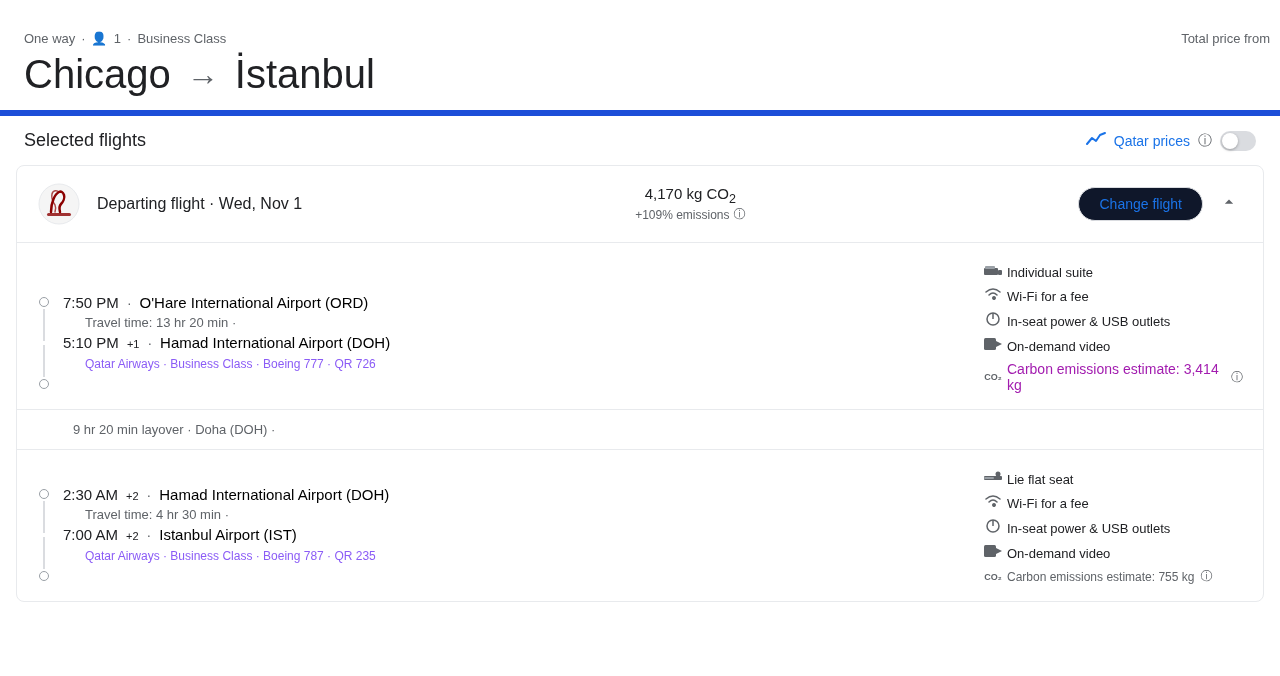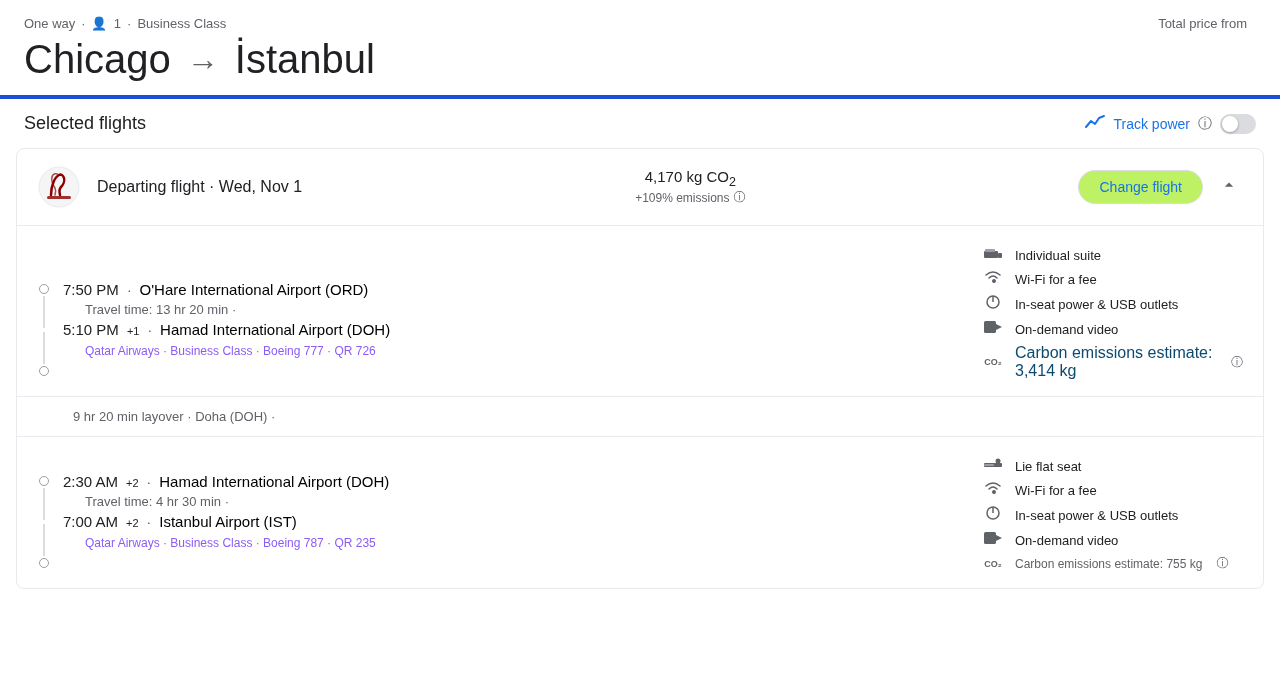--- a/index.html
+++ b/index.html
@@ -6,25 +6,26 @@
     body {
       font-family: 'Google Sans', Arial, sans-serif;
       background: #fff;
       color: #202124;
       font-size: 14px;
       width: 1280px;
       min-height: 676px;
     }
 
     .header {
-      padding: 16px 33px 12px 24px;
+      padding: 16px 10px 12px 24px;
       display: flex;
       justify-content: space-between;
       align-items: flex-start;
-      border-bottom: 4px solid #1d4ed8;
+      border-bottom: 6px solid #1d4ed8;
+      margin-top: 15px;
     }
     .header-left {}
     .header-meta {
       font-size: 13px;
       color: #5f6368;
       margin-bottom: 4px;
       display: flex;
       align-items: center;
       gap: 6px;
     }
@@ -146,21 +147,21 @@
     }
     .flight-card-header-right {
       display: flex;
       align-items: center;
       gap: 12px;
     }
     .change-flight-btn {
       padding: 8px 20px;
       border: 1px solid #dadce0;
       border-radius: 20px;
-      background: #bef264;
+      background: #0f172a;
       color: #1a73e8;
       font-size: 14px;
       font-weight: 500;
       cursor: pointer;
     }
     .collapse-btn {
       background: none;
       border: none;
       cursor: pointer;
       color: #5f6368;
@@ -261,21 +262,21 @@
     }
 
     .amenities-list {
       display: flex;
       flex-direction: column;
       gap: 6px;
     }
     .amenity-item {
       display: flex;
       align-items: center;
-      gap: 12px;
+      gap: 4px;
       font-size: 13px;
       color: #202124;
     }
     .amenity-icon {
       color: #5f6368;
       font-size: 16px;
       min-width: 20px;
       text-align: center;
     }
     .co2-item {
@@ -325,21 +326,21 @@
 </div>
 
 <div class="selected-flights-bar">
   <span class="selected-flights-label">Selected flights</span>
   <div class="track-prices-area">
     <span class="track-icon">
       <svg width="20" height="16" viewBox="0 0 20 16" fill="none">
         <polyline points="1,13 6,7 10,10 14,4 19,2" stroke="#1a73e8" stroke-width="2" fill="none" stroke-linejoin="round" stroke-linecap="round"></polyline>
       </svg>
     </span>
-    <span class="track-prices-link">Track power</span>
+    <span class="track-prices-link">Qatar prices</span>
     <span class="info-icon">ⓘ</span>
     <div class="toggle"></div>
   </div>
 </div>
 
 <div class="flight-card">
 
   <div class="flight-card-header">
     <div class="flight-card-header-left">
       <div class="qa-logo-wrapper">
@@ -442,21 +443,21 @@
             <span class="amenity-icon">
               <svg width="18" height="14" viewBox="0 0 18 14" fill="#5f6368">
                   <rect x="0" y="1" width="12" height="12" rx="1.5" fill="#5f6368"></rect>
                   <polygon points="12,4 18,7 12,10" fill="#5f6368"></polygon>
                 </svg>
             </span>
             <span>On-demand video</span>
           </div>
           <div class="amenity-item co2-item">
             <span class="amenity-icon" style="font-size:9px; font-weight:600; color:#5f6368; min-width:20px;">CO₂</span>
-            <span style="font-size:16px; color:#0c4a6e;">Carbon emissions estimate: 3,414 kg</span>
+            <span style="font-size:14px; color:#a21caf;">Carbon emissions estimate: 3,414 kg</span>
             <span class="info-icon" style="font-size:12px; margin-left:2px;">ⓘ</span>
           </div>
         </div>
       </div>
     </div>
   </div>
 
   <div class="layover-row">
     <span>9 hr 20 min layover</span>
     <span> · </span>

